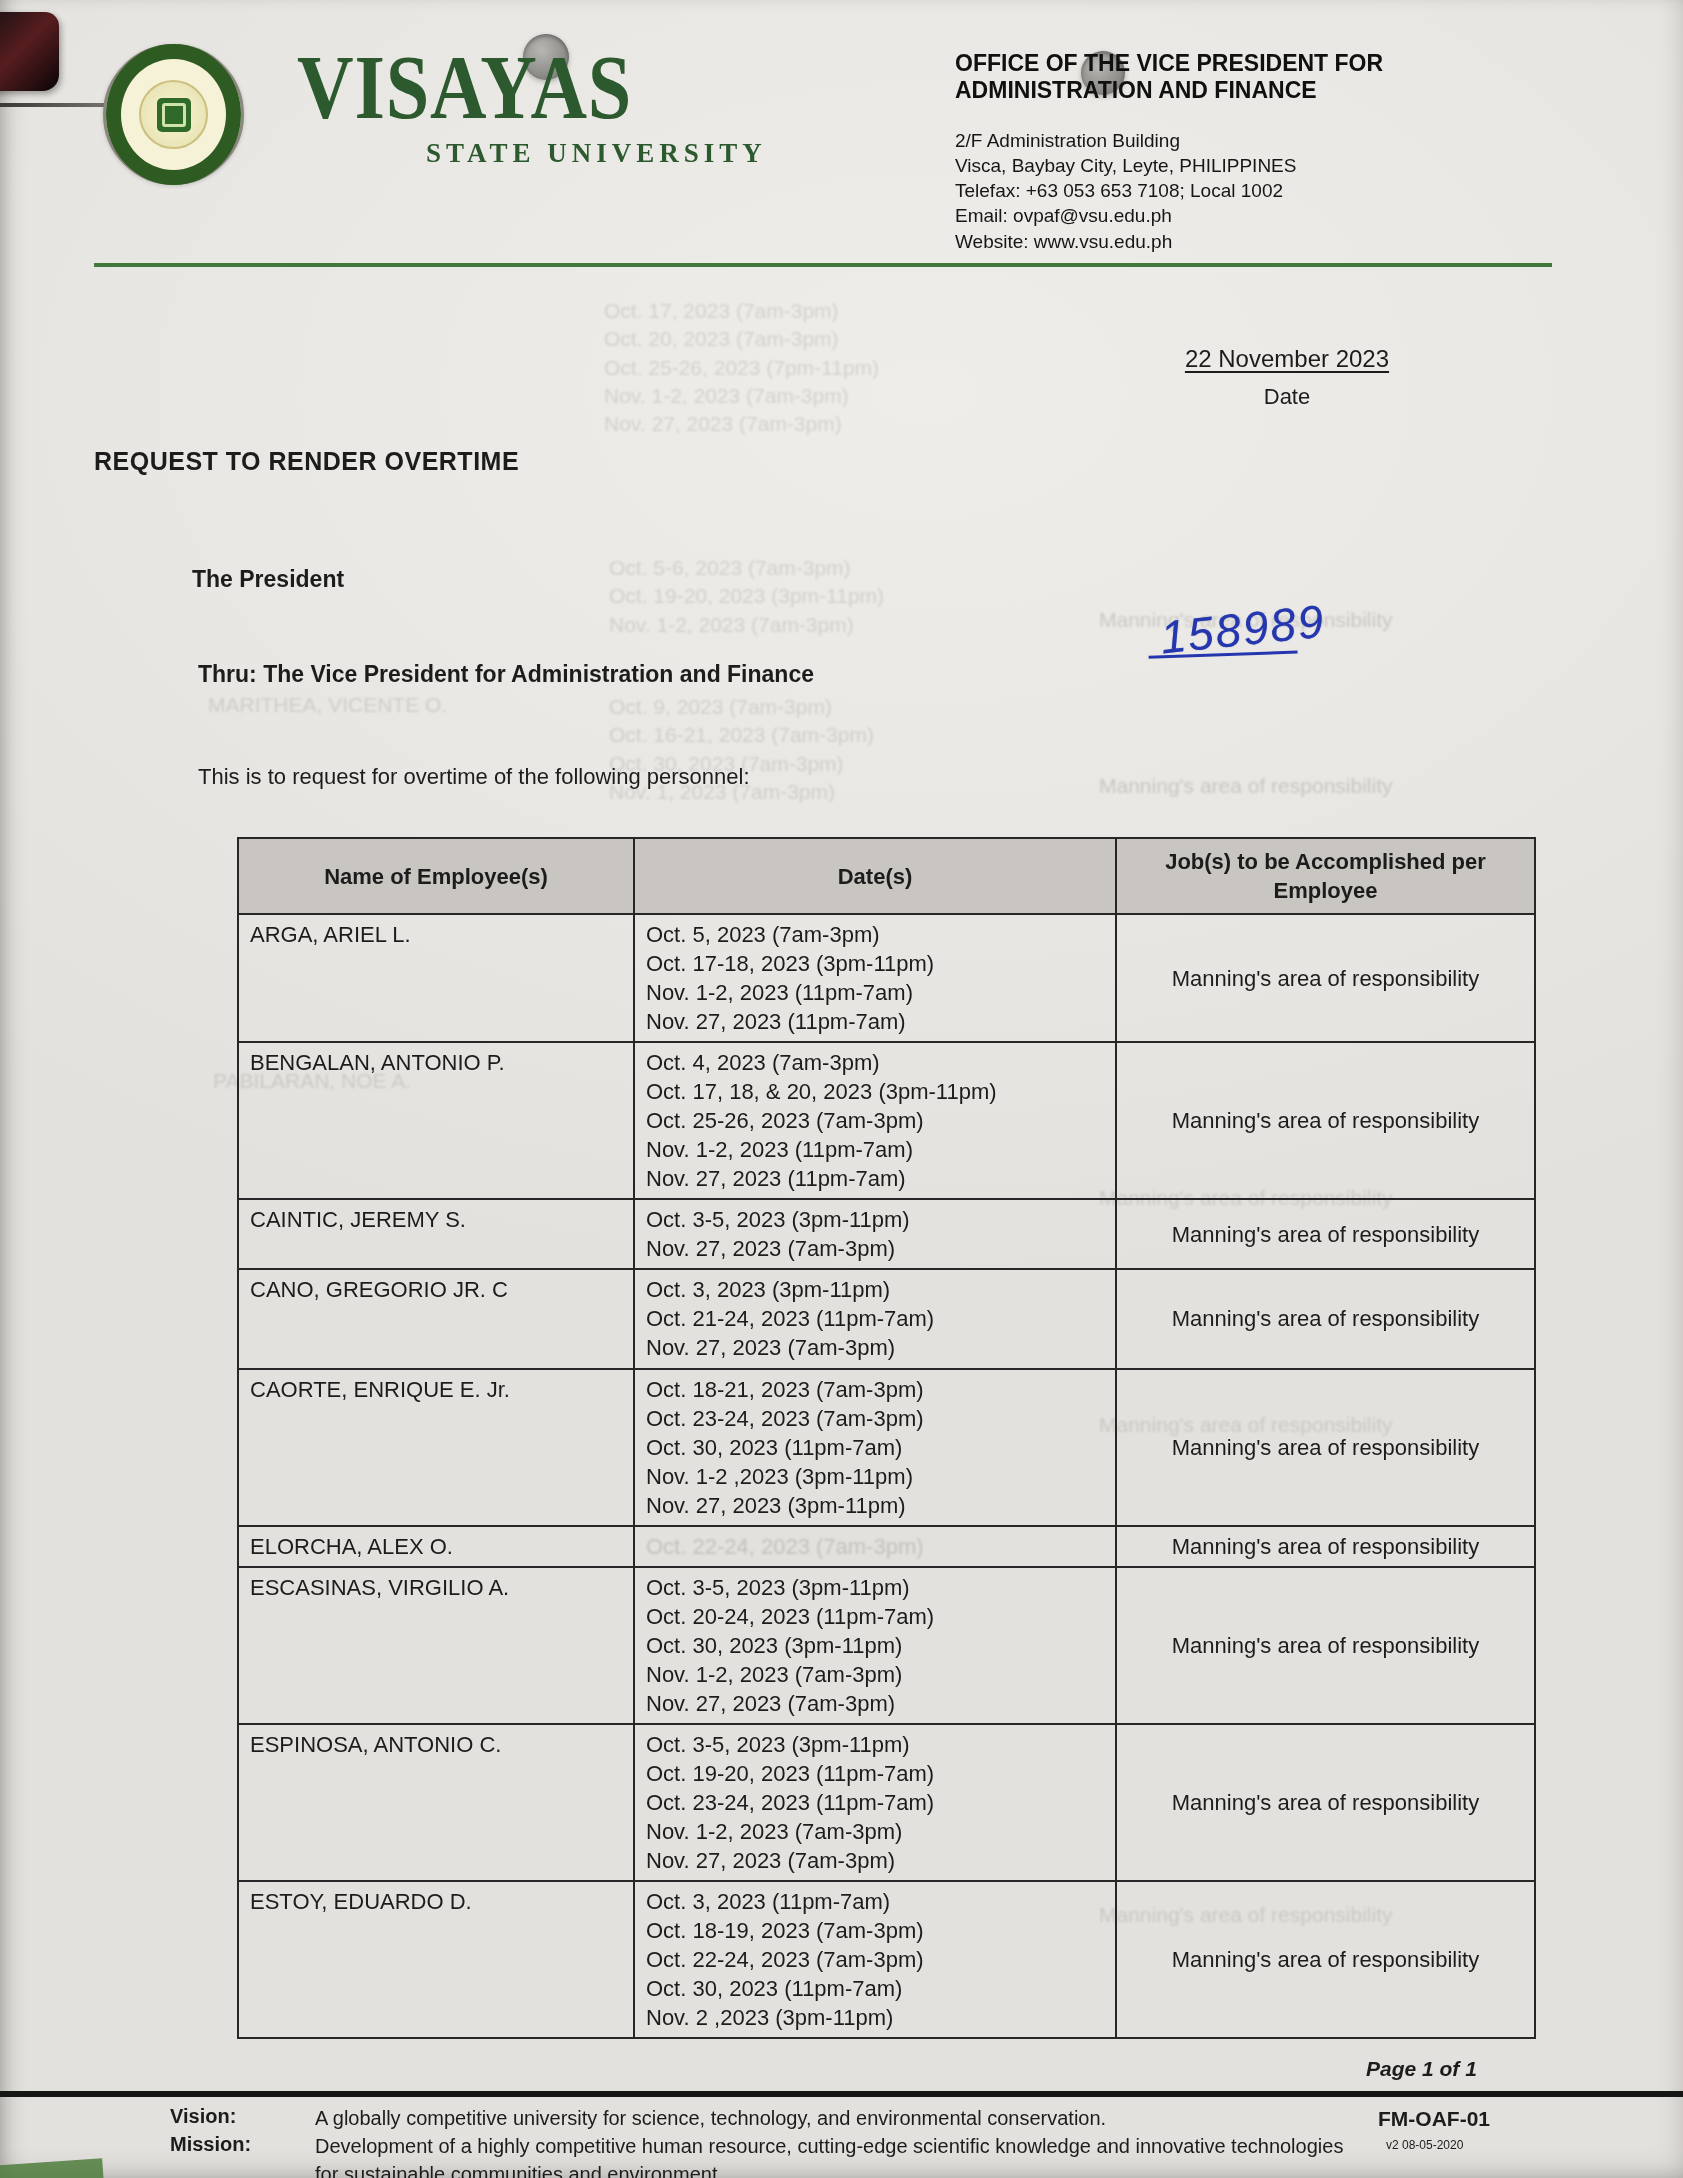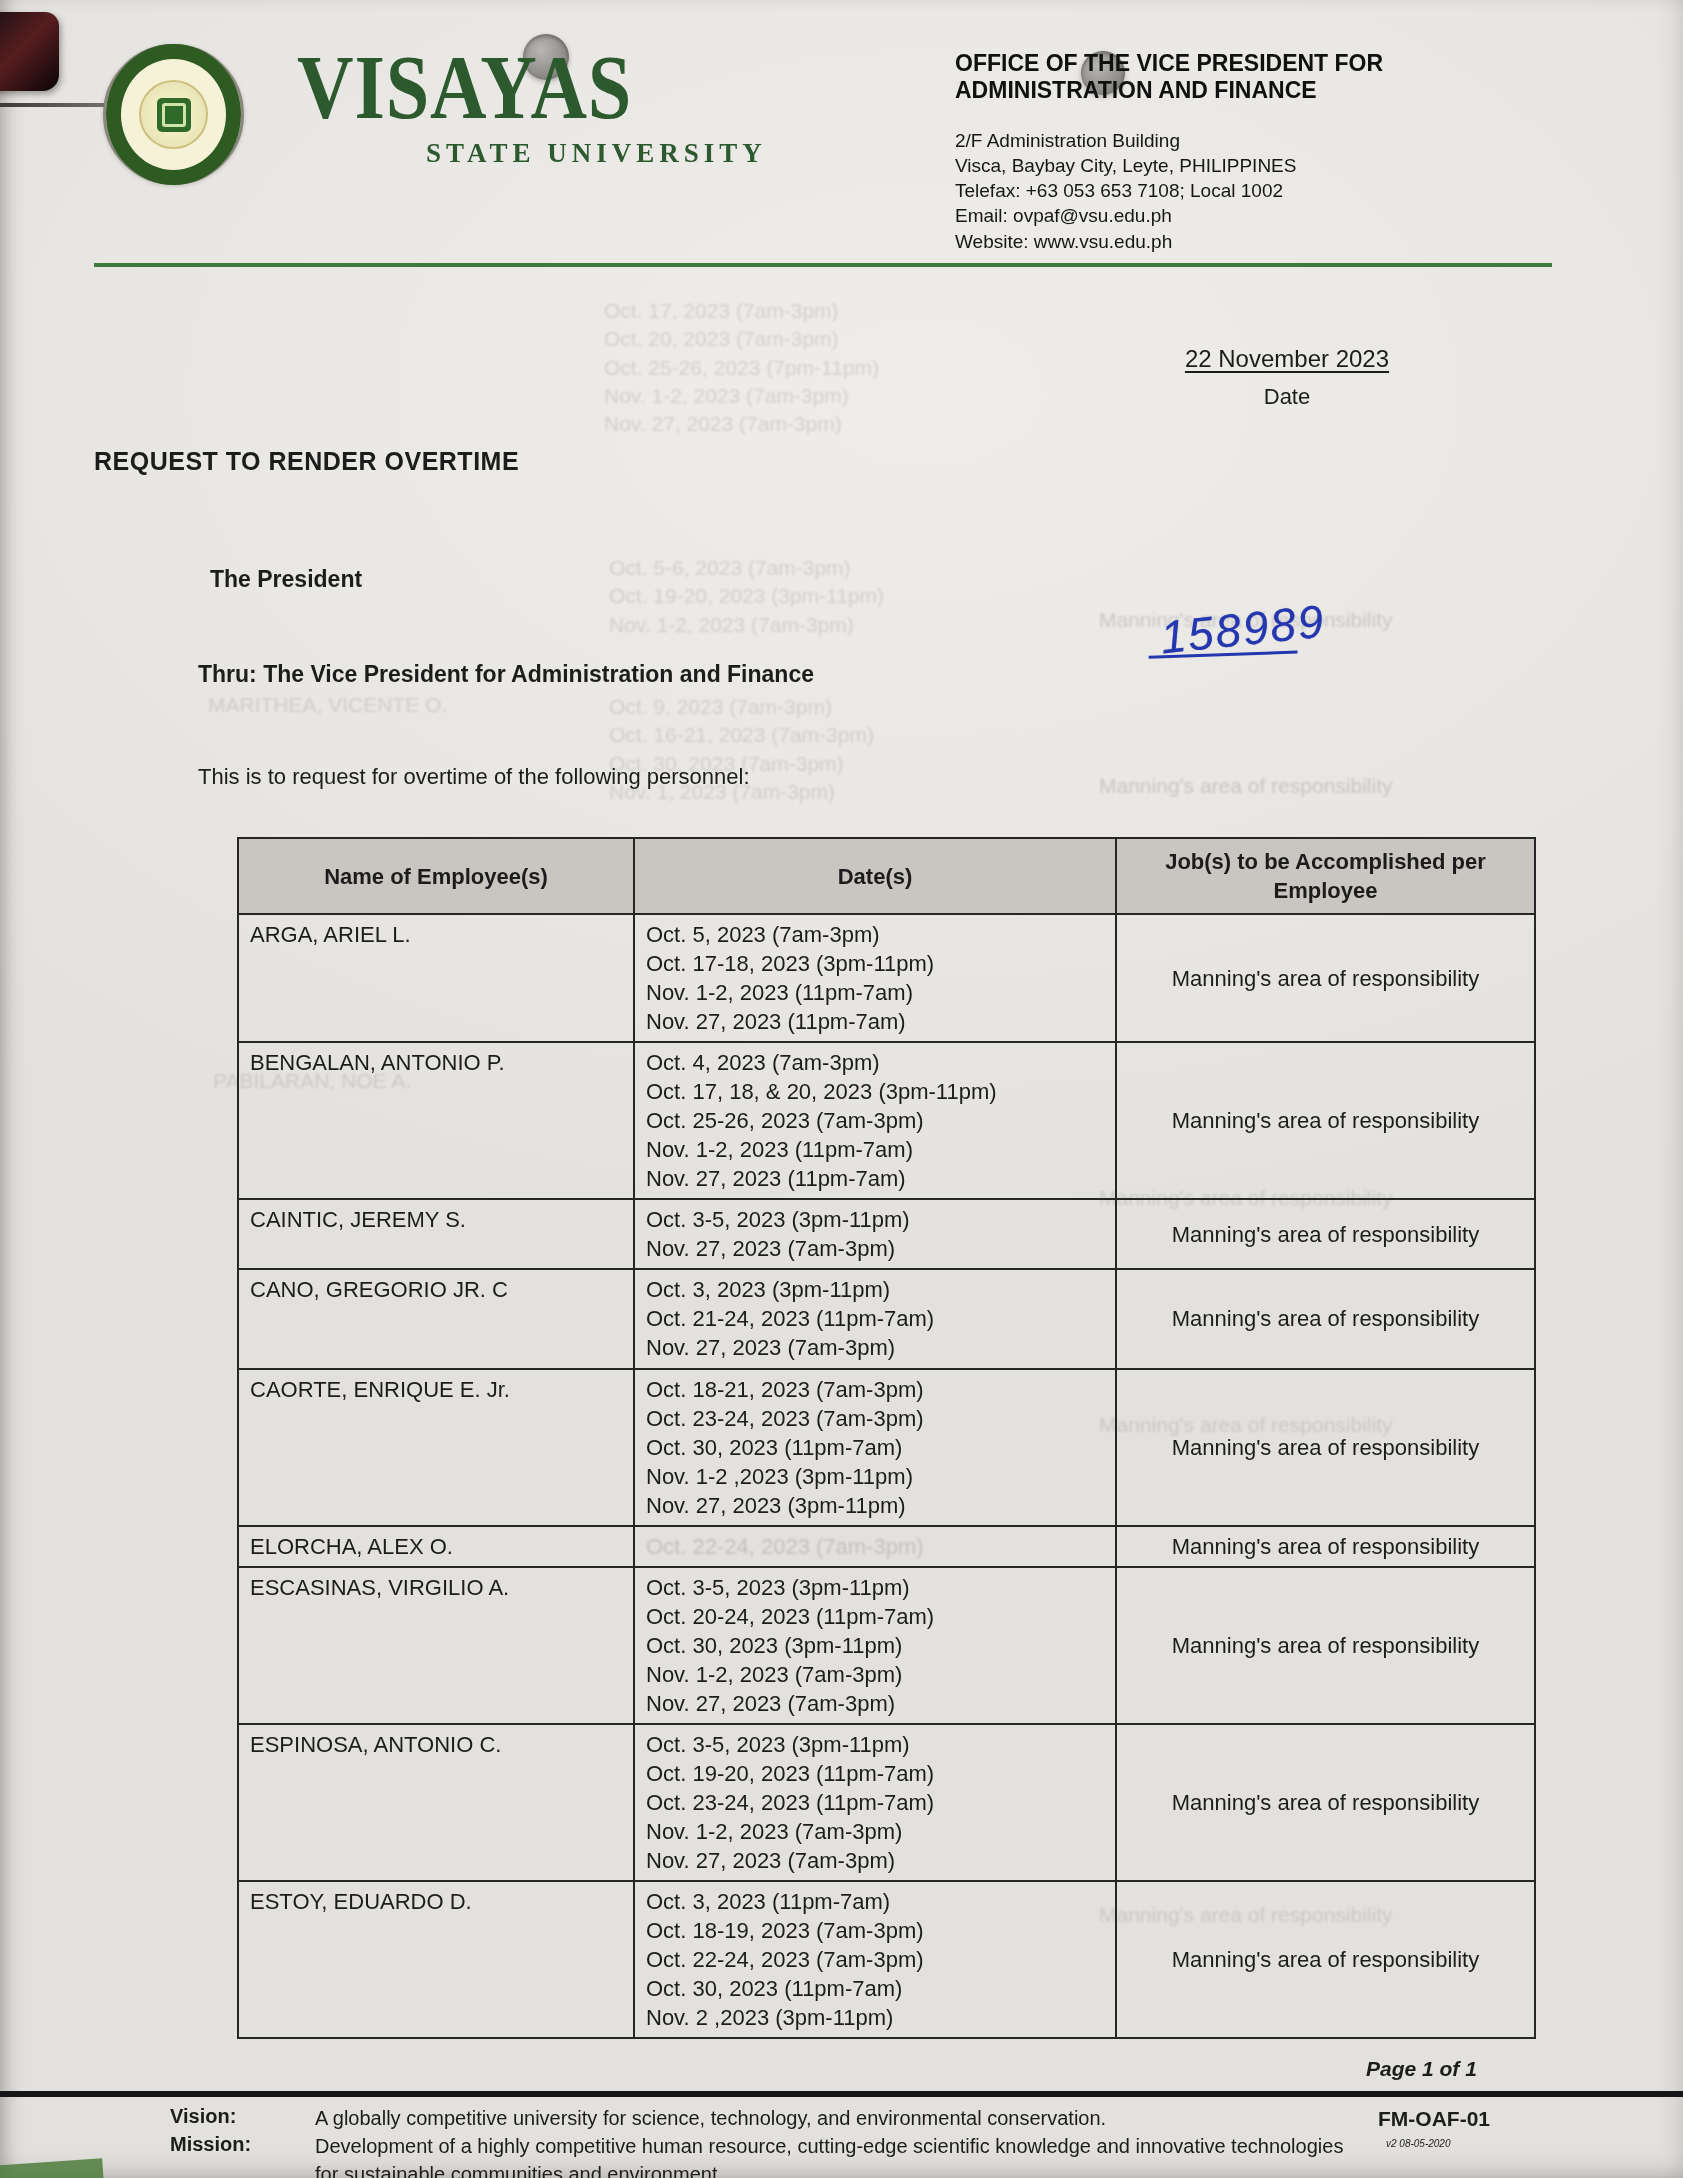--- a/index.html
+++ b/index.html
@@ -32,39 +32,39 @@
   .wm-sub{font-family:"Liberation Serif", serif;font-weight:bold;font-size:27px;letter-spacing:5px;margin:2px 0 0 129px;}
   .office-block{position:absolute;left:955px;top:50px;width:574px;}
   .office-title{font-weight:bold;font-size:23px;line-height:1.18;margin-bottom:24px;color:#101010;}
   .office-line{font-size:19px;line-height:1.32;color:#161616;}
   .green-rule{position:absolute;left:94px;top:263px;width:1458px;height:4px;background:#3f7a3c;}
   
   .date-block{position:absolute;left:1109px;top:345px;width:356px;text-align:center;}
   .date-value{font-size:24px;text-decoration:underline;text-underline-offset:4px;}
   .date-label{font-size:22px;margin-top:11px;}
   .doc-title{position:absolute;left:94px;top:447px;width:1458px;text-align:left;font-weight:bold;font-size:25px;letter-spacing:0.5px;}
-  .addressee{position:absolute;left:210px;top:566px;font-weight:bold;font-size:23px;}
+  .addressee{position:absolute;left:192px;top:566px;font-weight:bold;font-size:23px;}
   .thru{position:absolute;left:198px;top:661px;font-weight:bold;font-size:23px;}
   .handwritten{position:absolute;left:1160px;top:602px;color:#2437ae;font-size:46px;font-style:italic;transform:rotate(-6deg);letter-spacing:2px;text-shadow:0 0 1px rgba(36,55,174,.5);}
   .handwritten::after{content:"";position:absolute;left:-14px;bottom:2px;width:149px;height:3px;background:#2437ae;transform:rotate(4deg);}
   .intro{position:absolute;left:198px;top:764px;font-size:22px;}
   
   table.ot{position:absolute;left:201px;top:837px;width:1297px;border-collapse:collapse;table-layout:fixed;margin-left:36px;}
   .ot th,.ot td{border:2px solid #262626;font-size:22px;padding:5px 11px;line-height:1.32;}
   .ot th{background:#c9c6c1;font-weight:bold;text-align:center;vertical-align:middle;padding:8px 10px;}
   .col-name{width:396px;}.col-dates{width:482px;}.col-job{width:419px;}
   .name-cell{vertical-align:top;}
   .dates-cell{vertical-align:top;white-space:pre-line;position:relative;}
   .job-cell{vertical-align:middle;text-align:center;padding:5px 6px;}
   .cell-ghost{color:#504f4a;opacity:.22;filter:blur(0.8px);}
   
   .footer-bar{position:absolute;left:0;top:2091px;width:1683px;height:6px;background:#161616;}
   .page-of{position:absolute;left:1366px;top:2057px;font-size:21px;font-style:italic;font-weight:bold;}
   .form-code{position:absolute;left:1378px;top:2107px;font-size:21px;font-weight:bold;}
-  .form-ver{position:absolute;left:1386px;top:2138px;font-size:10px;font-style:italic;}
+  .form-ver{position:absolute;left:1386px;top:2138px;font-size:12px;}
   .vm-label{position:absolute;left:170px;font-size:20px;font-weight:bold;}
   .vm-text{position:absolute;left:315px;width:1030px;font-size:20px;line-height:1.38;}
   .vision-label{top:2105px;}.vision-text{top:2105px;}
   .mission-label{top:2133px;}.mission-text{top:2133px;}
 </style>
 </head>
 <body>
 
 <div class="page">
 

